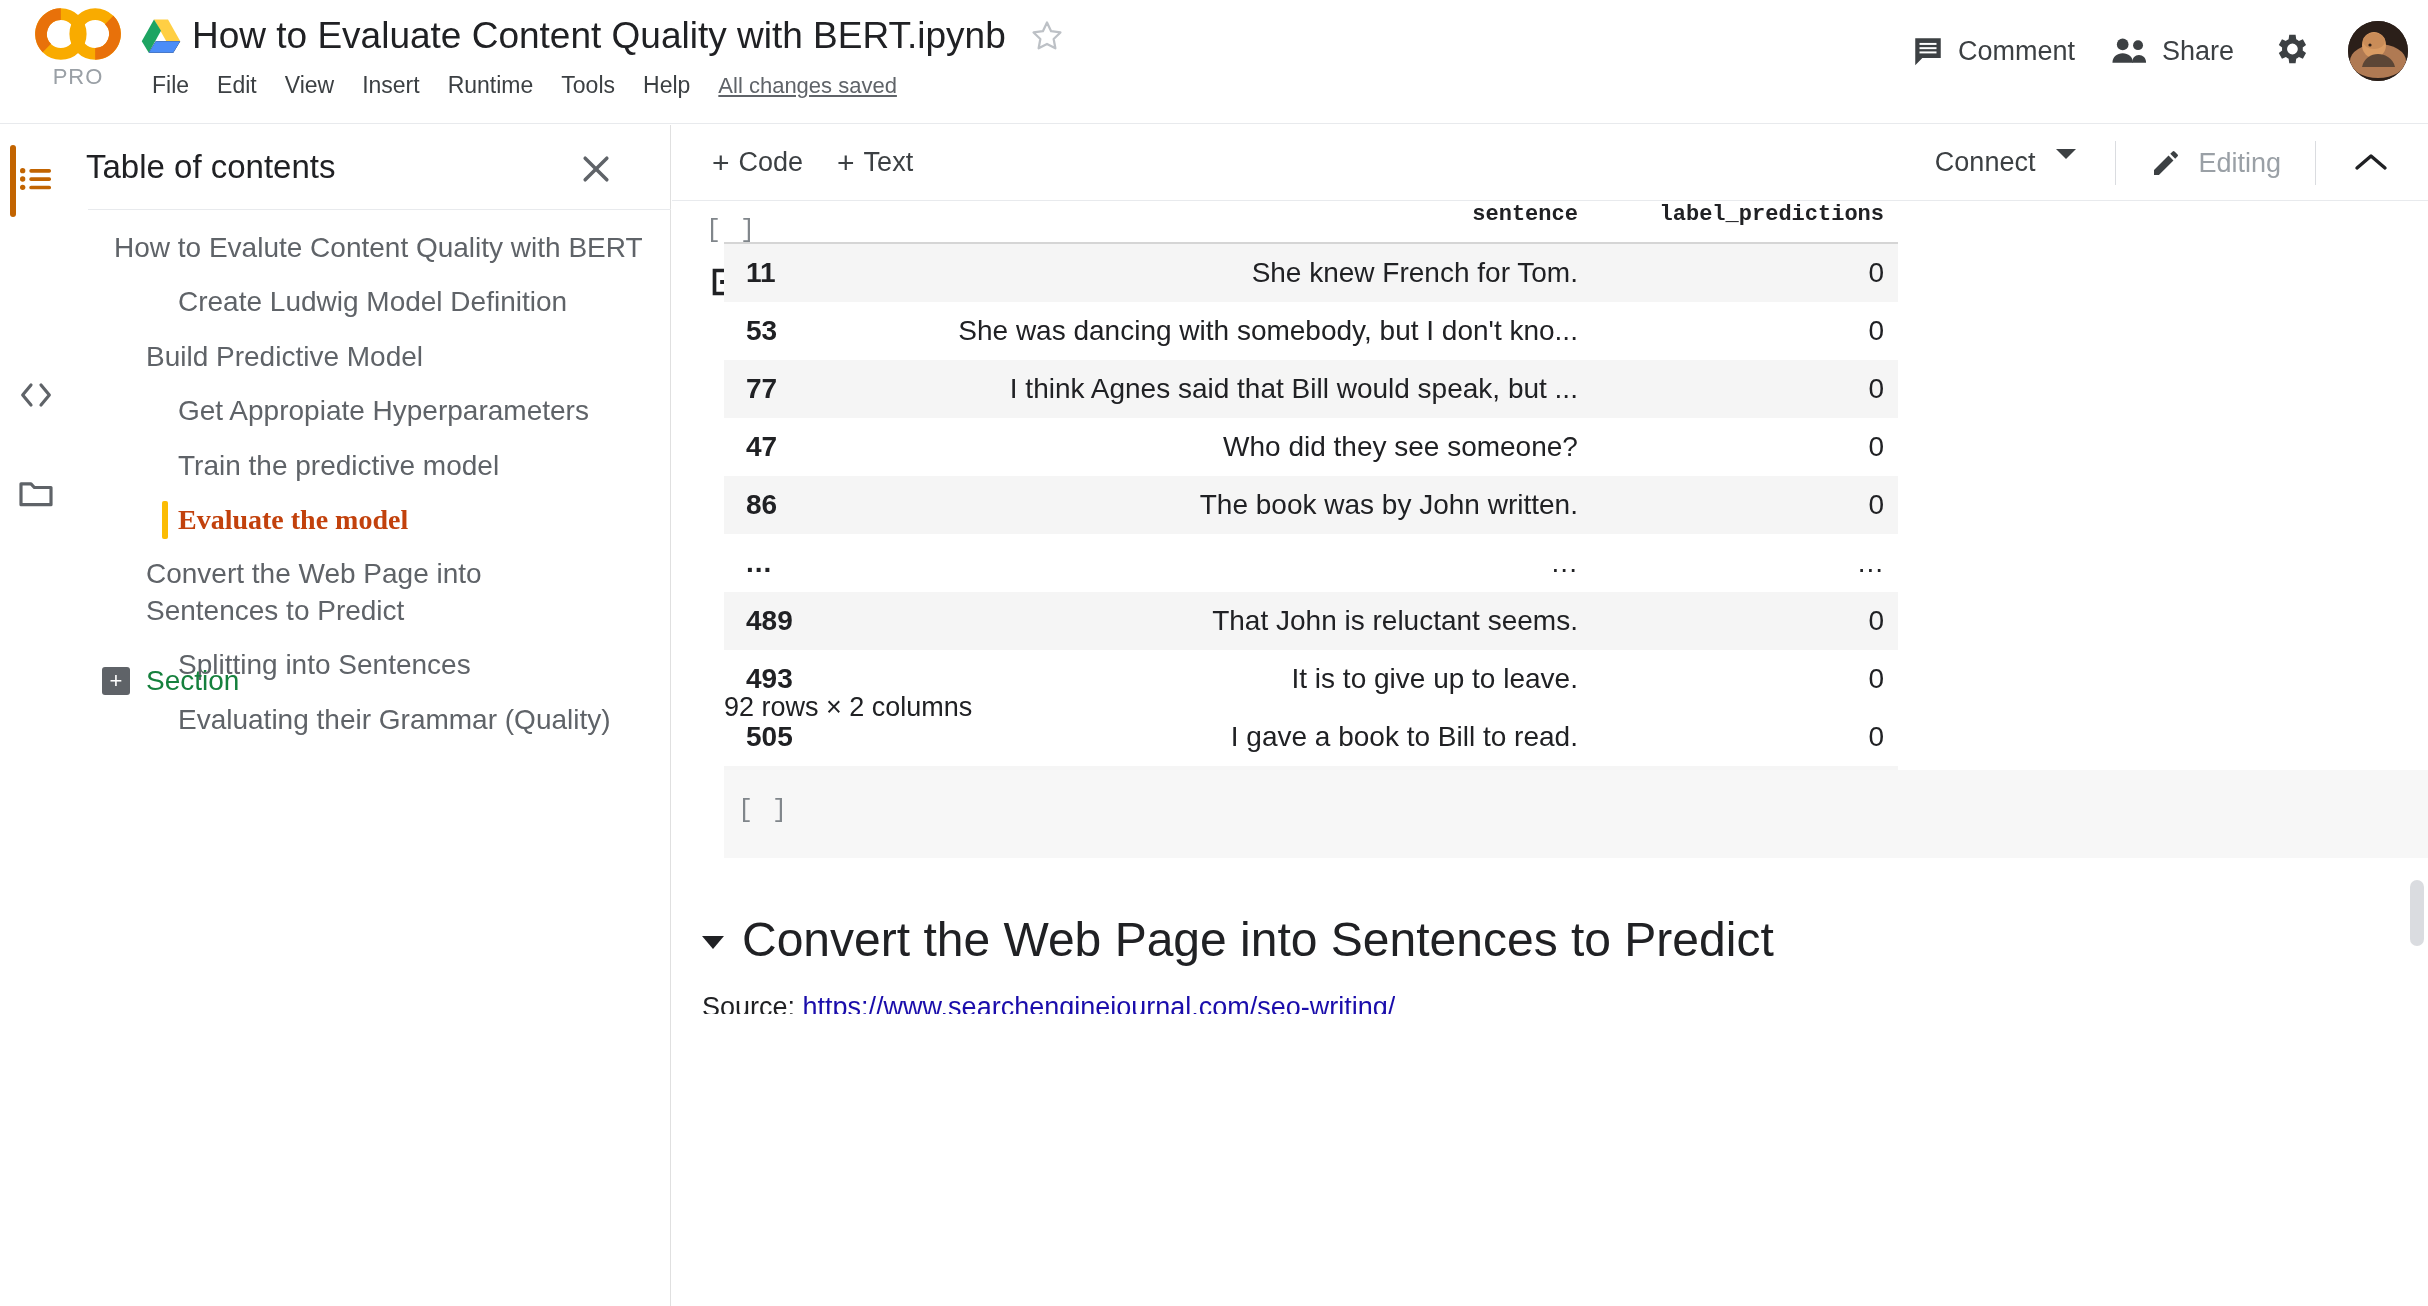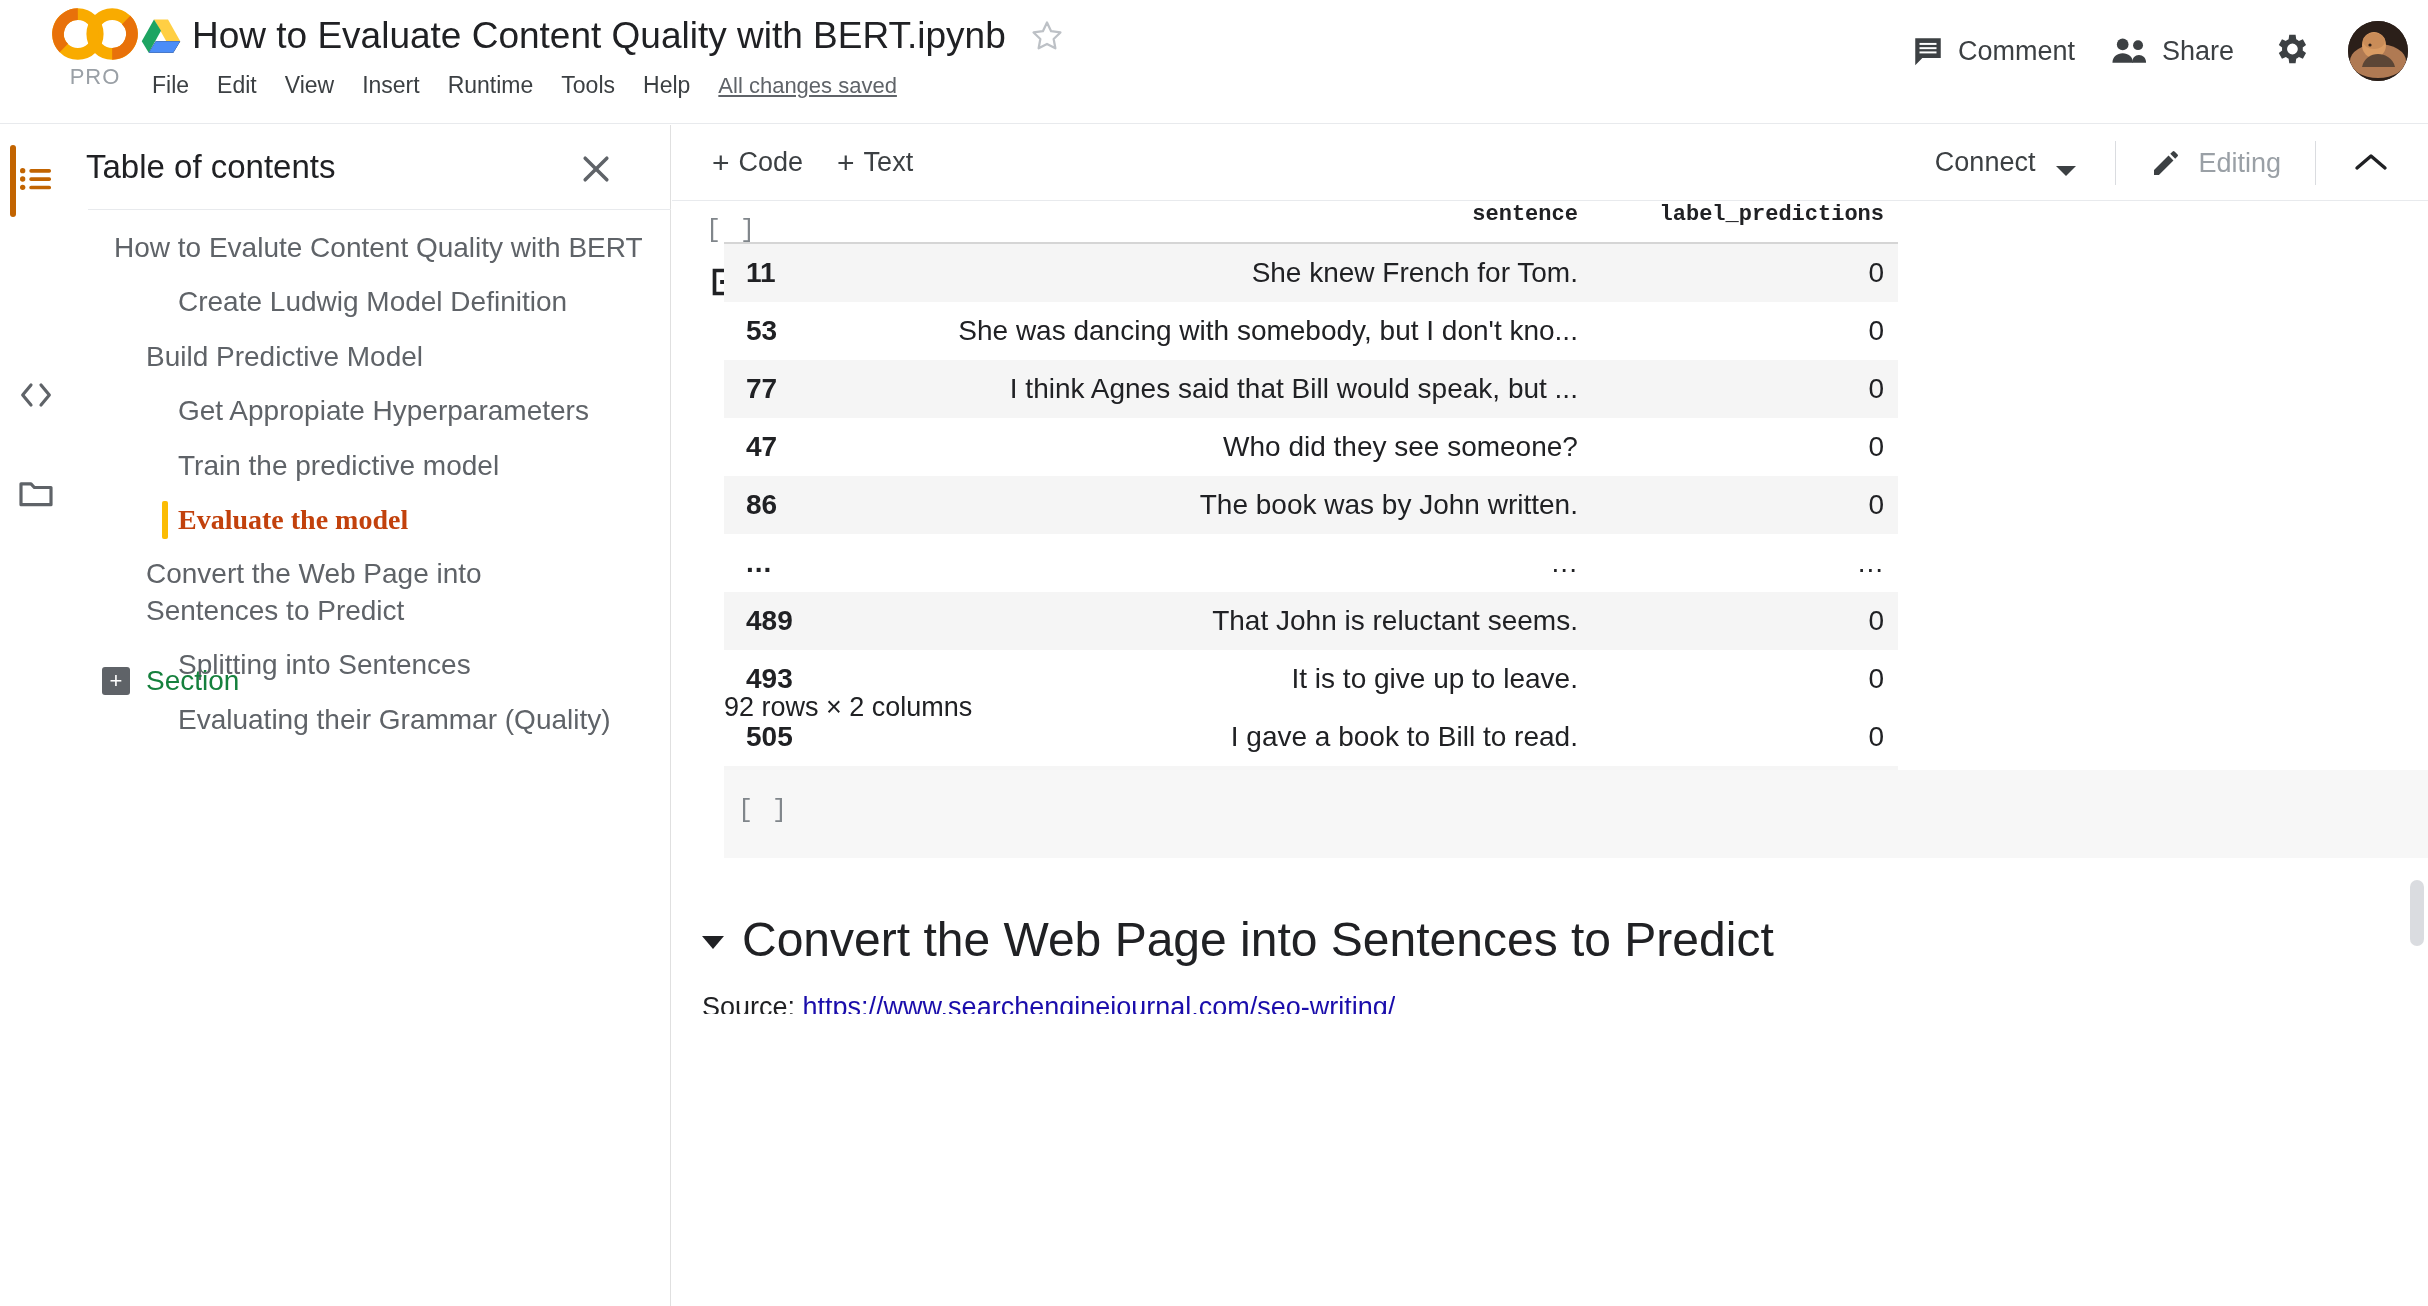--- a/index.html
+++ b/index.html
@@ -10,21 +10,21 @@
     overflow: hidden;
   }
   body { position: relative; }
 
   
   #header {
     position: absolute; top: 0; left: 0; width: 2428px; height: 124px;
     background: #ffffff; border-bottom: 1px solid #e8eaed;
   }
   #logo-block {
-    position: absolute; left: 39px; top: 6px; width: 112px; text-align: center;
+    position: absolute; left: 22px; top: 6px; width: 112px; text-align: center;
   }
   #logo-mark { width: 92px; height: 56px; margin: 0 auto; display: block; }
   #logo-pro {
     font-size: 22px; color: #9aa0a6; letter-spacing: 1px;
     font-family: "Liberation Sans", sans-serif; margin-top: 2px;
   }
   #title-row {
     position: absolute; left: 140px; top: 10px; height: 52px;
     display: flex; align-items: center; gap: 10px;
   }
@@ -148,21 +148,21 @@
     font-size: 27px; color: #3c4043; padding: 6px 14px;
     border-radius: 5px; cursor: pointer; white-space: nowrap;
   }
   .plus-glyph { font-size: 30px; color: #3c4043; line-height: 1; }
 
   #nb-toolbar-right {
     margin-left: auto; display: flex; align-items: center;
     height: 76px; margin-right: 18px;
   }
   #connect-btn {
-    display: flex; align-items: flex-end; gap: 20px;
+    display: flex; align-items: flex-start; gap: 20px;
     font-size: 27px; color: #3c4043; padding: 8px 22px;
     border-radius: 6px; cursor: pointer; white-space: nowrap;
   }
   .tb-sep { width: 1px; height: 44px; background: #dadce0; margin: 0 16px; }
   #editing-btn {
     display: flex; align-items: flex-end; gap: 16px;
     font-size: 27px; color: #9aa0a6; padding: 8px 18px;
     border-radius: 6px; cursor: pointer; white-space: nowrap;
   }
   #collapse-btn {

